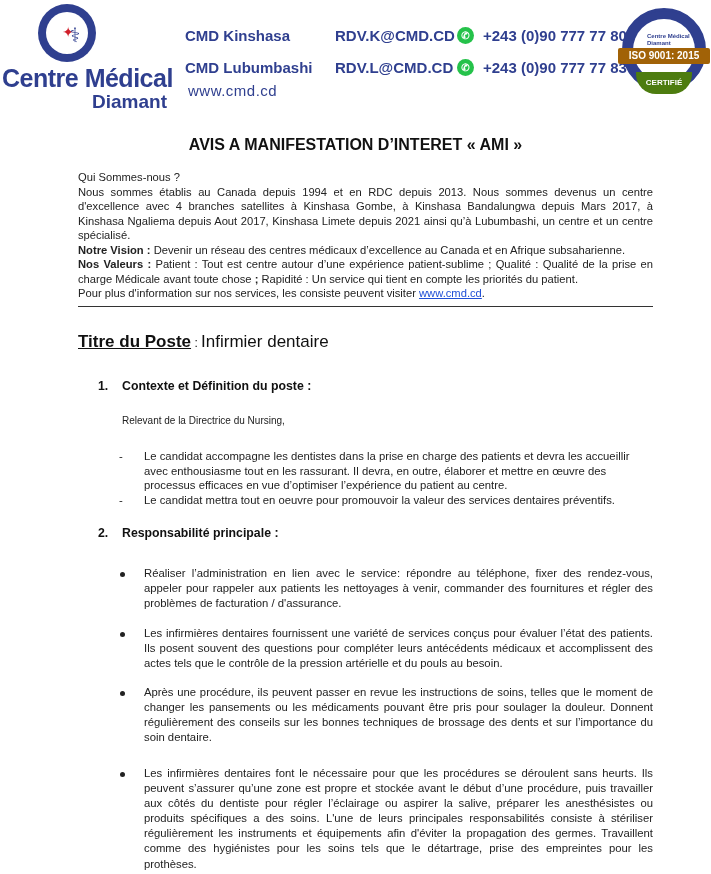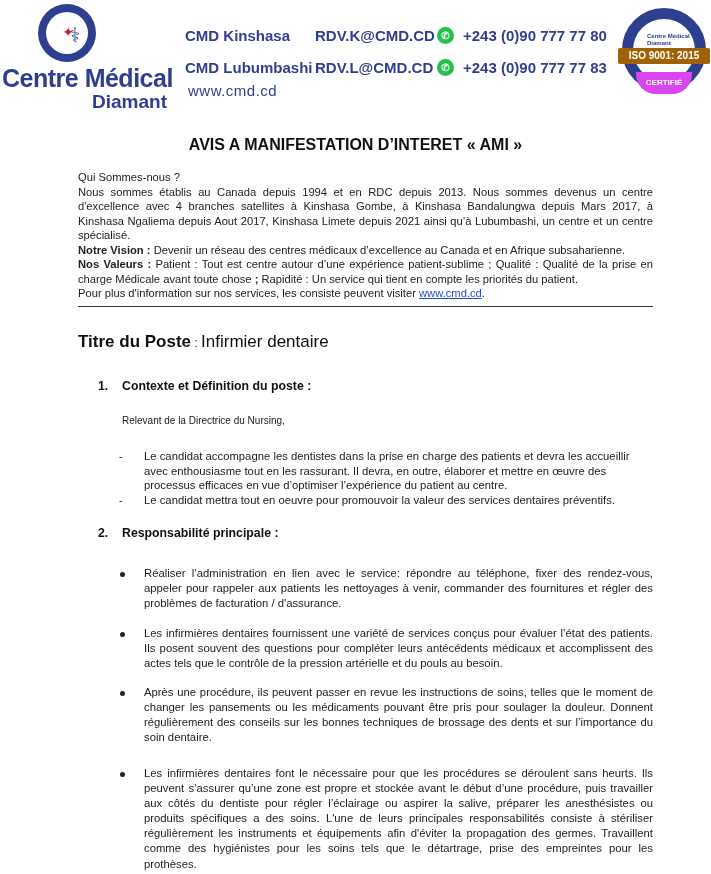--- a/index.html
+++ b/index.html
@@ -10,43 +10,43 @@
   .logo { position: absolute; left: 2px; top: 4px; width: 170px; height: 108px; }
   .logo-badge { position: absolute; left: 36px; top: 0; width: 58px; height: 58px; border-radius: 50%; background: #2f3f8f; }
   .logo-badge-inner { position: absolute; left: 8px; top: 8px; width: 42px; height: 42px; border-radius: 50%; background: #fff; }
   .maple { position: absolute; left: 15px; top: 13px; width: 14px; height: 14px; color: #d11f2a; font-size: 14px; line-height: 14px; text-align: center; }
   .caduceus { position: absolute; left: 22px; top: 10px; width: 14px; height: 26px; color: #2f3f8f; font-size: 20px; line-height: 26px; text-align: center; }
   .logo-title1 { position: absolute; left: 0; top: 60px; font-size: 25px; font-weight: bold; color: #2f3f8f; letter-spacing: -0.5px; white-space: nowrap; }
   .logo-title2 { position: absolute; left: 90px; top: 87px; font-size: 19px; font-weight: bold; color: #2f3f8f; white-space: nowrap; }
 
   .contact-row { position: absolute; left: 185px; height: 22px; display: flex; align-items: center; font-weight: bold; color: #2f3f8f; font-size: 15px; white-space: nowrap; }
   .contact-row .city { width: 130px; }
-  .contact-row .email { width: 122px; }
+  .contact-row .email { width: 122px; margin-left: 20px; }
   .wa-icon { width: 17px; height: 17px; border-radius: 50%; background: #25c24a; color: #fff; font-size: 10px; line-height: 17px; text-align: center; margin-right: 9px; display: inline-block; }
   .row1 { top: 24px; }
   .row2 { top: 56px; }
   .website { position: absolute; left: 188px; top: 82px; font-size: 15px; color: #2f3f8f; letter-spacing: 0.5px; }
 
   .iso { position: absolute; left: 622px; top: 8px; width: 84px; height: 104px; }
   .iso-circle { position: absolute; left: 0; top: 0; width: 84px; height: 84px; border-radius: 50%; background: #2f3f8f; border: 3px solid #2f3f8f; box-sizing: border-box; }
   .iso-inner { position: absolute; left: 8px; top: 8px; width: 62px; height: 62px; border-radius: 50%; background: #fff; }
   .iso-small { position: absolute; left: 14px; top: 14px; font-size: 6px; color: #2f3f8f; font-weight: bold; line-height: 7px; }
   .iso-band { position: absolute; left: -4px; top: 40px; width: 92px; height: 16px; background: #a16207; color: #fff; font-size: 10px; font-weight: bold; text-align: center; line-height: 16px; border-radius: 2px; white-space: nowrap; }
-  .iso-ribbon { position: absolute; left: 14px; top: 64px; width: 56px; height: 22px; background: #d946ef; color: #fff; font-size: 8px; font-weight: bold; text-align: center; line-height: 22px; border-radius: 0 0 20px 20px; }
+  .iso-ribbon { position: absolute; left: 14px; top: 64px; width: 56px; height: 22px; background: #4d7c0f; color: #fff; font-size: 8px; font-weight: bold; text-align: center; line-height: 22px; border-radius: 0 0 20px 20px; }
 
   
   .title { position: absolute; left: 0; top: 136px; width: 711px; text-align: center; font-size: 16px; font-weight: bold; color: #111; }
   .intro { position: absolute; left: 78px; top: 170px; width: 575px; font-size: 11.2px; line-height: 14.5px; text-align: justify; color: #222; }
   .intro p { margin: 0; }
   .intro b { font-weight: bold; }
   .link { color: #1f4fd6; text-decoration: underline; }
   .rule { position: absolute; left: 78px; top: 306px; width: 575px; height: 1px; background: #333; }
 
   .poste { position: absolute; left: 78px; top: 332px; font-size: 17px; color: #111; white-space: nowrap; }
-  .poste b { font-weight: bold; }
+  .poste b { font-weight: bold; text-decoration: underline; }
   .poste .sep { font-size: 12px; }
 
   .sec-head { position: absolute; left: 98px; font-size: 12.3px; font-weight: bold; color: #111; white-space: nowrap; }
   .sec-head .num { display: inline-block; width: 24px; }
   .s1 { top: 379px; }
   .s2 { top: 526px; }
 
   .relevant { position: absolute; left: 122px; top: 415px; font-size: 10px; color: #222; }
 
   .dash-list { position: absolute; left: 122px; top: 449px; width: 530px; font-size: 11.3px; line-height: 14.7px; color: #222; margin: 0; padding: 0; list-style: none; }

